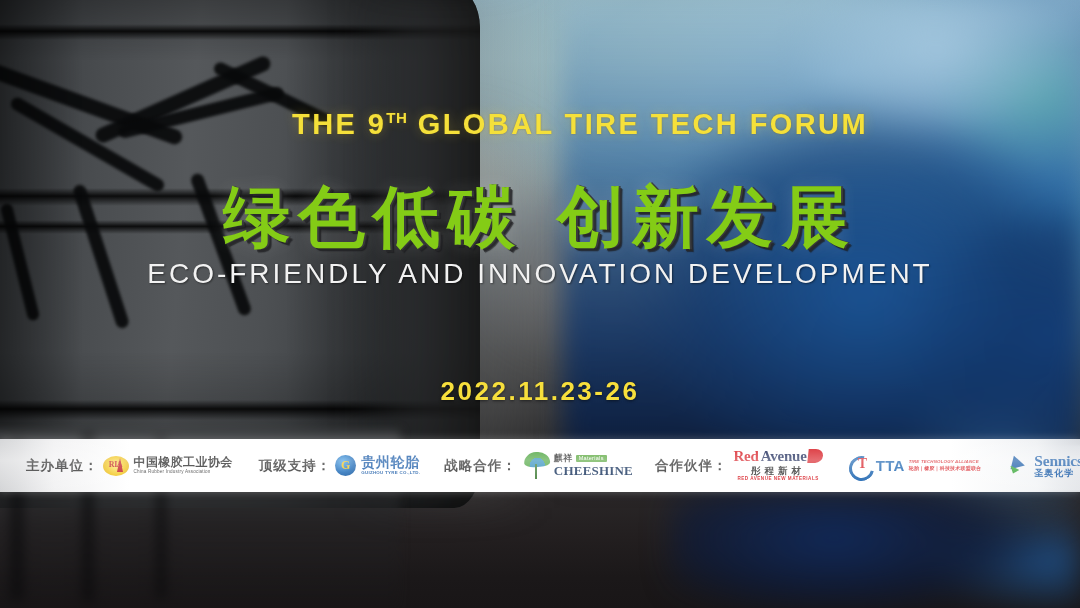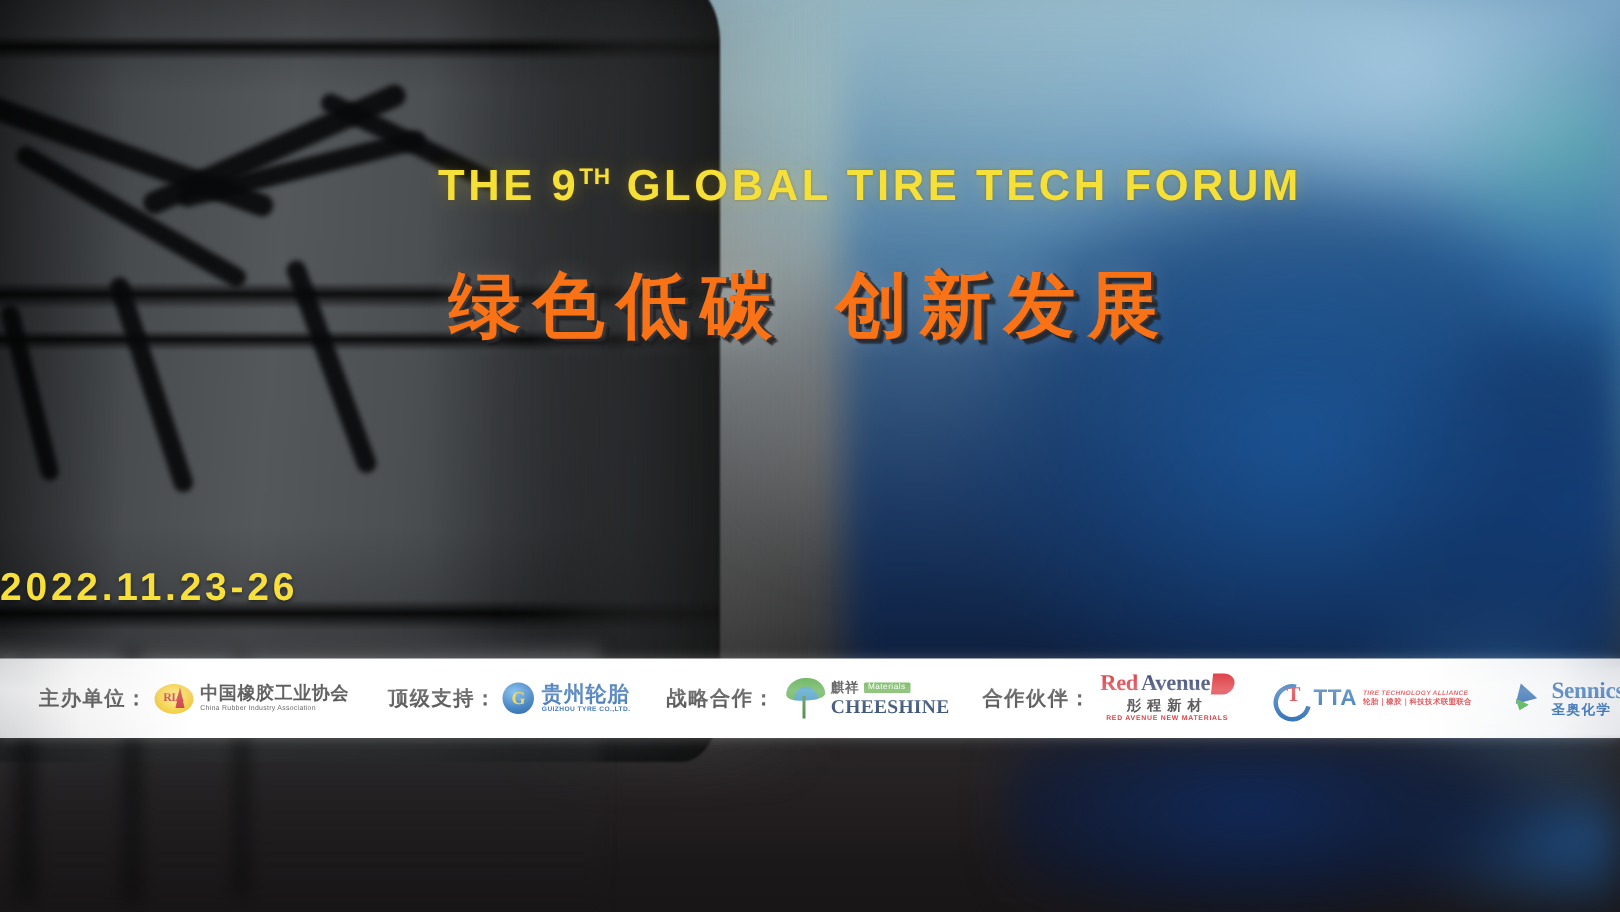--- a/index.html
+++ b/index.html
@@ -174,24 +174,24 @@
   .title-en sup {
     font-size: 0.52em;
     vertical-align: super;
     letter-spacing: 0.5px;
   }
 
   .slogan-cn {
     position: absolute;
     top: 172px; left: 0; width: 100%;
     text-align: center;
-    font-size: 48px;
+    font-size: 67px;
     font-weight: bold;
     letter-spacing: 8px;
-    color: #f97316;
+    color: #84cc16;
     text-shadow:
       2px 0 0 rgba(60,60,62,0.9),
       3px 2px 0 rgba(40,40,42,0.85),
       4px 3px 1px rgba(25,25,28,0.7),
       0 0 18px rgba(255,255,255,0.18);
     font-family: "Liberation Sans", "DejaVu Sans", sans-serif;
   }
   .slogan-gap { display: inline-block; width: 34px; }
 
   .slogan-en {
@@ -211,21 +211,21 @@
     font-size: 22px;
     font-weight: bold;
     letter-spacing: 2px;
     color: #f7df3c;
     text-shadow: 0 1px 3px rgba(0,0,0,0.5);
   }
 
   .dates {
     position: absolute;
     top: 376px; left: 0; width: 100%;
-    text-align: left;
+    text-align: center;
     font-size: 26px;
     font-weight: bold;
     letter-spacing: 2.5px;
     color: #f7df3c;
     text-shadow: 0 1px 3px rgba(0,0,0,0.5);
   }
 
   
   .sponsor-bar {
     position: absolute;
@@ -423,20 +423,21 @@
     <div class="reflect-line" style="left:186px;top:8px;width:10px;height:160px;"></div>
   </div>
 
   <div class="content">
 
 
     <div class="title-en"><span>THE 9</span><sup>TH</sup><span> GLOBAL TIRE TECH FORUM</span></div>
 
     <div class="slogan-cn"><span>绿色低碳</span><span class="slogan-gap"></span><span>创新发展</span></div>
 
+    <div class="slogan-en">ECO-FRIENDLY AND INNOVATION DEVELOPMENT</div>
 
     <div class="dates">2022.11.23-26</div>
   </div>
 
   <div class="sponsor-bar">
 
     <div class="sp-group" style="margin-left:26px;">
       <span class="sp-label">主办单位：</span>
       <span class="logo" style="margin-left:4px;">
         <span class="cria-mark">

